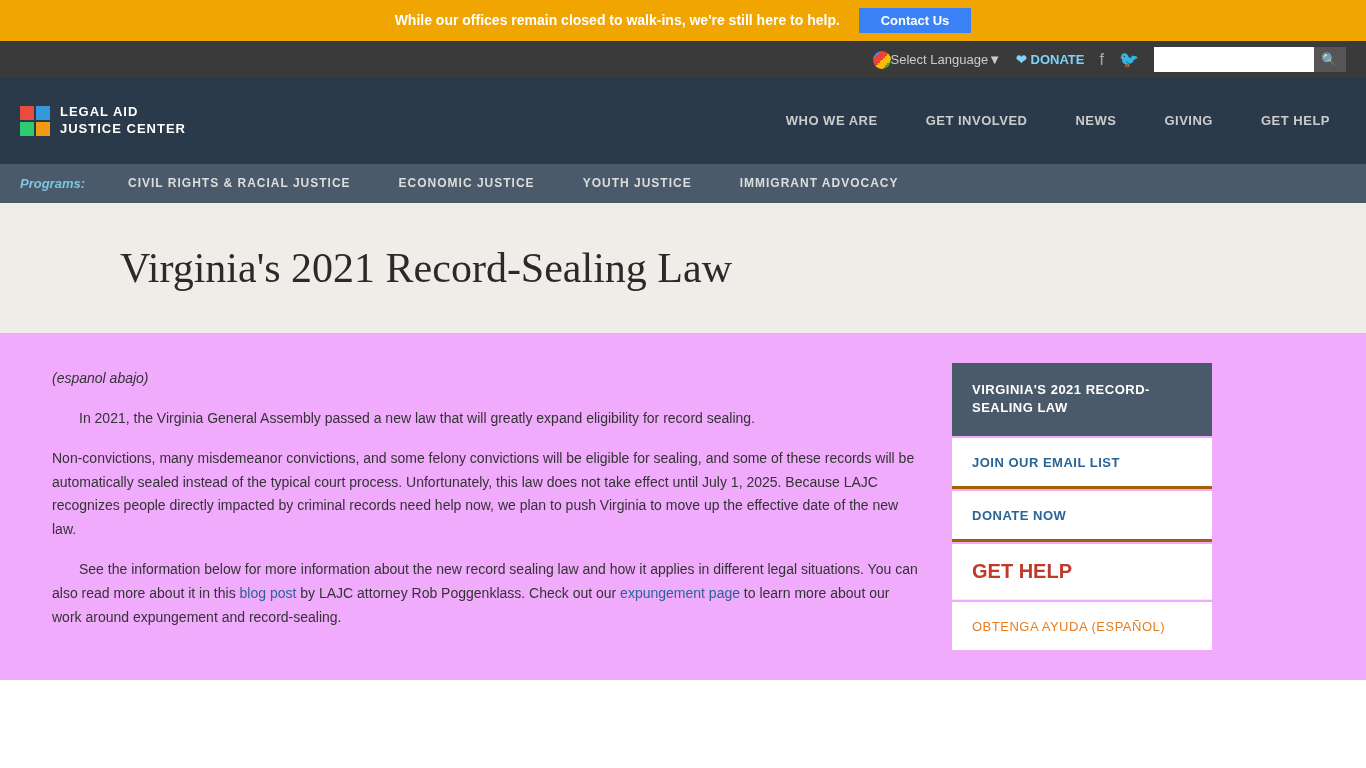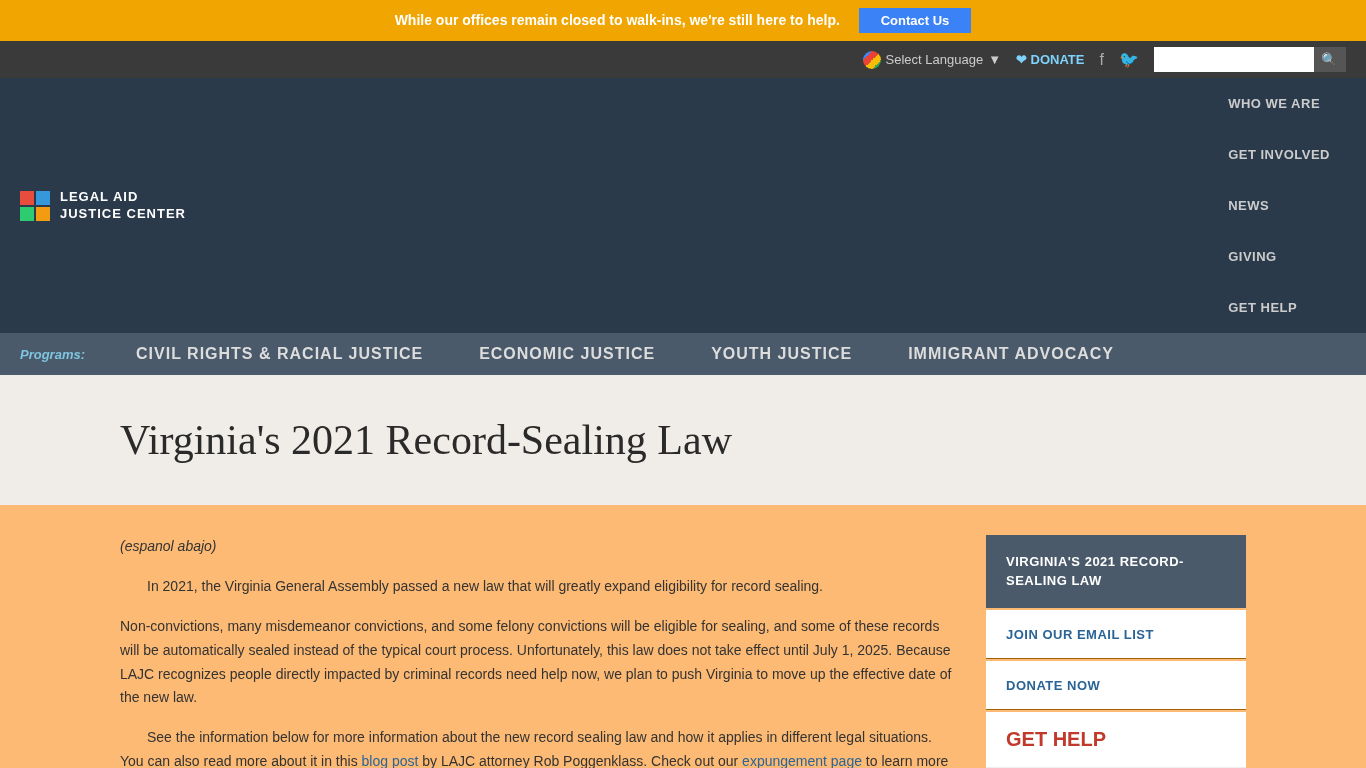--- a/index.html
+++ b/index.html
@@ -31,21 +31,20 @@
       background: #3a3a3a;
       display: flex;
       align-items: center;
       justify-content: flex-end;
       padding: 6px 20px;
       gap: 15px;
     }
     .language-select {
       display: flex;
       align-items: center;
-      gap: 5px;
       color: #ccc;
       font-size: 13px;
       cursor: pointer;
     }
     .google-g {
       width: 18px; height: 18px;
       background: linear-gradient(135deg, #4285F4 25%, #EA4335 25%, #EA4335 50%, #FBBC05 50%, #FBBC05 75%, #34A853 75%);
       border-radius: 50%;
       display: inline-block;
     }
@@ -116,55 +115,54 @@
       font-size: 13px;
       font-weight: bold;
       line-height: 1.3;
       letter-spacing: 1px;
       text-transform: uppercase;
     }
     .logo-text span { display: block; }
     .nav-links {
       display: flex;
       margin-left: auto;
-      gap: 0;
-      flex-direction: column;
+      gap: 16px;
     }
     .nav-link {
       color: #ccc;
       text-decoration: none;
       padding: 18px 16px;
       font-size: 13px;
       font-weight: bold;
       letter-spacing: 0.5px;
       text-transform: uppercase;
       display: block;
       white-space: nowrap;
     }
 
     
     .programs-bar {
       background: #4a5a6a;
       display: flex;
       align-items: center;
       padding: 0 20px;
-      gap: 16px;
+      gap: 8px;
     }
     .programs-label {
       color: #7fc4e0;
       font-size: 13px;
       font-weight: bold;
       margin-right: 15px;
       padding: 12px 0;
       font-style: italic;
     }
     .program-link {
       color: #ddd;
       text-decoration: none;
-      font-size: 16px;
+      font-size: 12px;
       font-weight: bold;
       letter-spacing: 1px;
       text-transform: uppercase;
       padding: 12px 20px;
       display: block;
     }
 
     
     .page-title-area {
       background: #f0ede8;
@@ -174,23 +172,24 @@
       font-size: 42px;
       font-weight: 400;
       color: #2a2a2a;
       font-family: Georgia, serif;
       line-height: 1.2;
     }
 
     
     .content-wrapper {
       display: flex;
-      padding: 30px 120px;
+      padding: 30px 52px;
       gap: 30px;
-      background: #fdba74;
+      background: #f0abfc;
+      align-items: center;
     }
     .main-content {
       flex: 1;
       max-width: 870px;
     }
     .espanol-note {
       color: #555;
       font-size: 13px;
       font-style: italic;
       margin-bottom: 20px;
@@ -229,21 +228,21 @@
       font-size: 13px;
       font-weight: bold;
       letter-spacing: 0.5px;
       text-transform: uppercase;
       line-height: 1.4;
     }
     .sidebar-link {
       background: #fff;
       padding: 16px 20px;
       margin-bottom: 2px;
-      border-bottom: 1px solid #a16207;
+      border-bottom: 3px solid #a16207;
       cursor: pointer;
       display: block;
       text-decoration: none;
     }
     .sidebar-link .link-text {
       color: #2a6496;
       font-size: 13px;
       font-weight: bold;
       letter-spacing: 0.5px;
       text-transform: uppercase;

